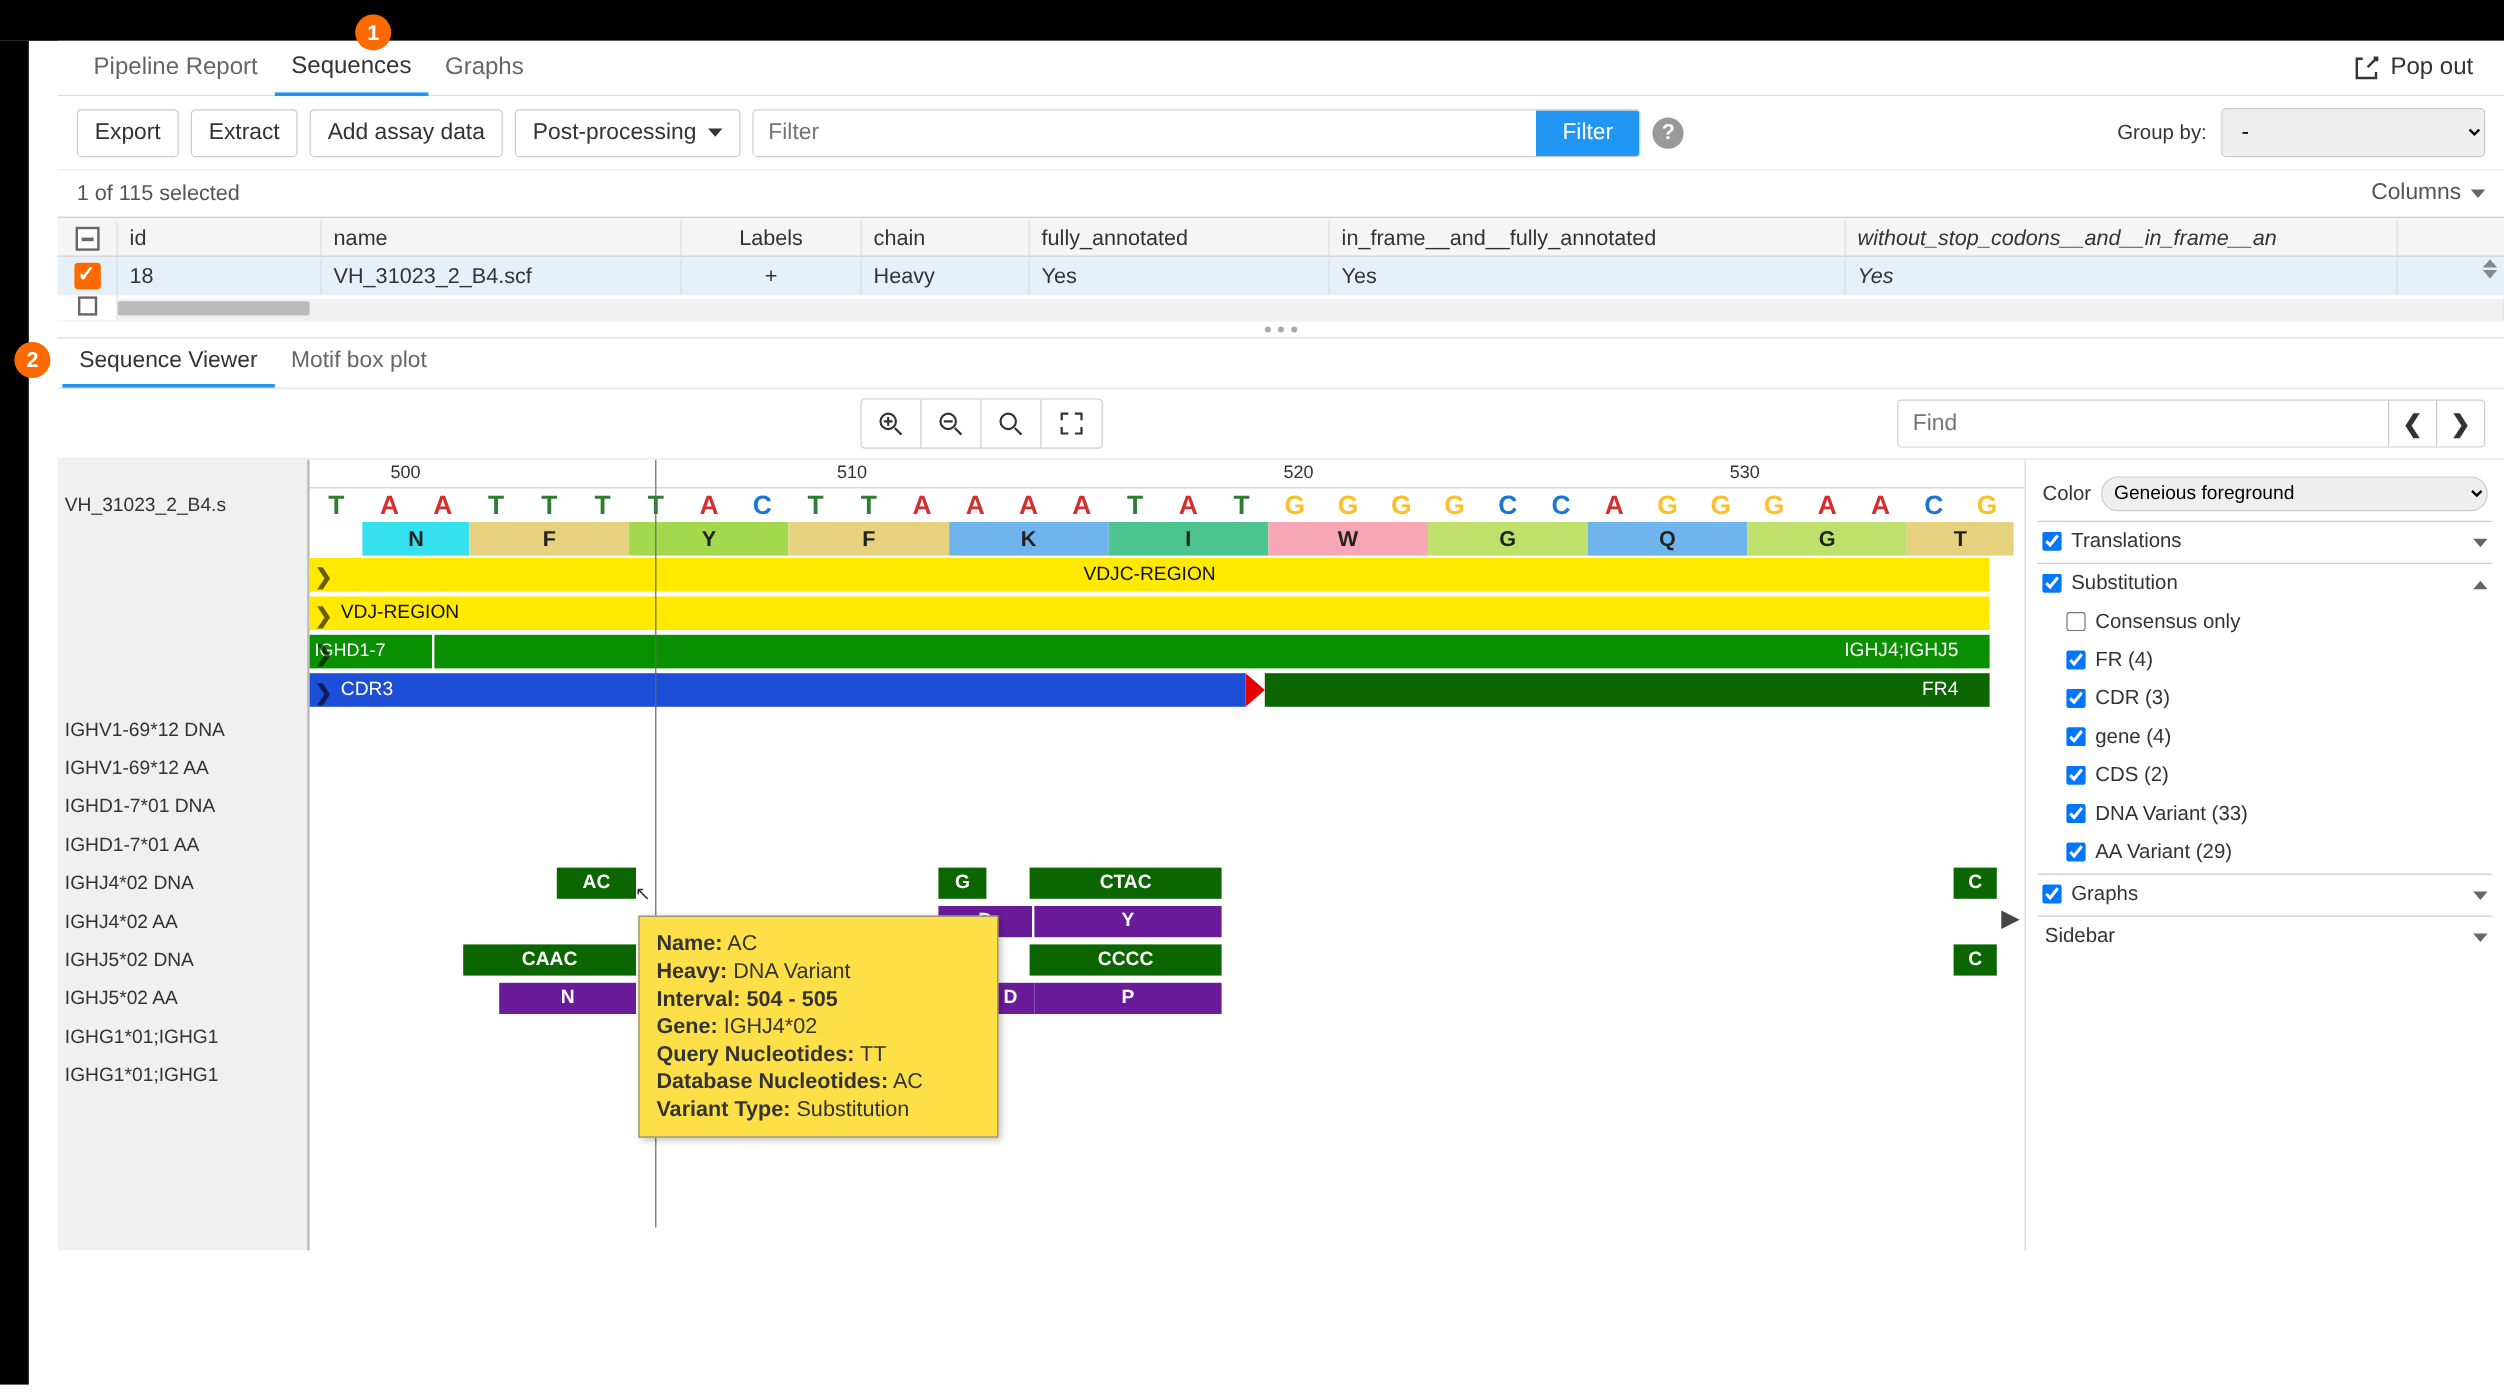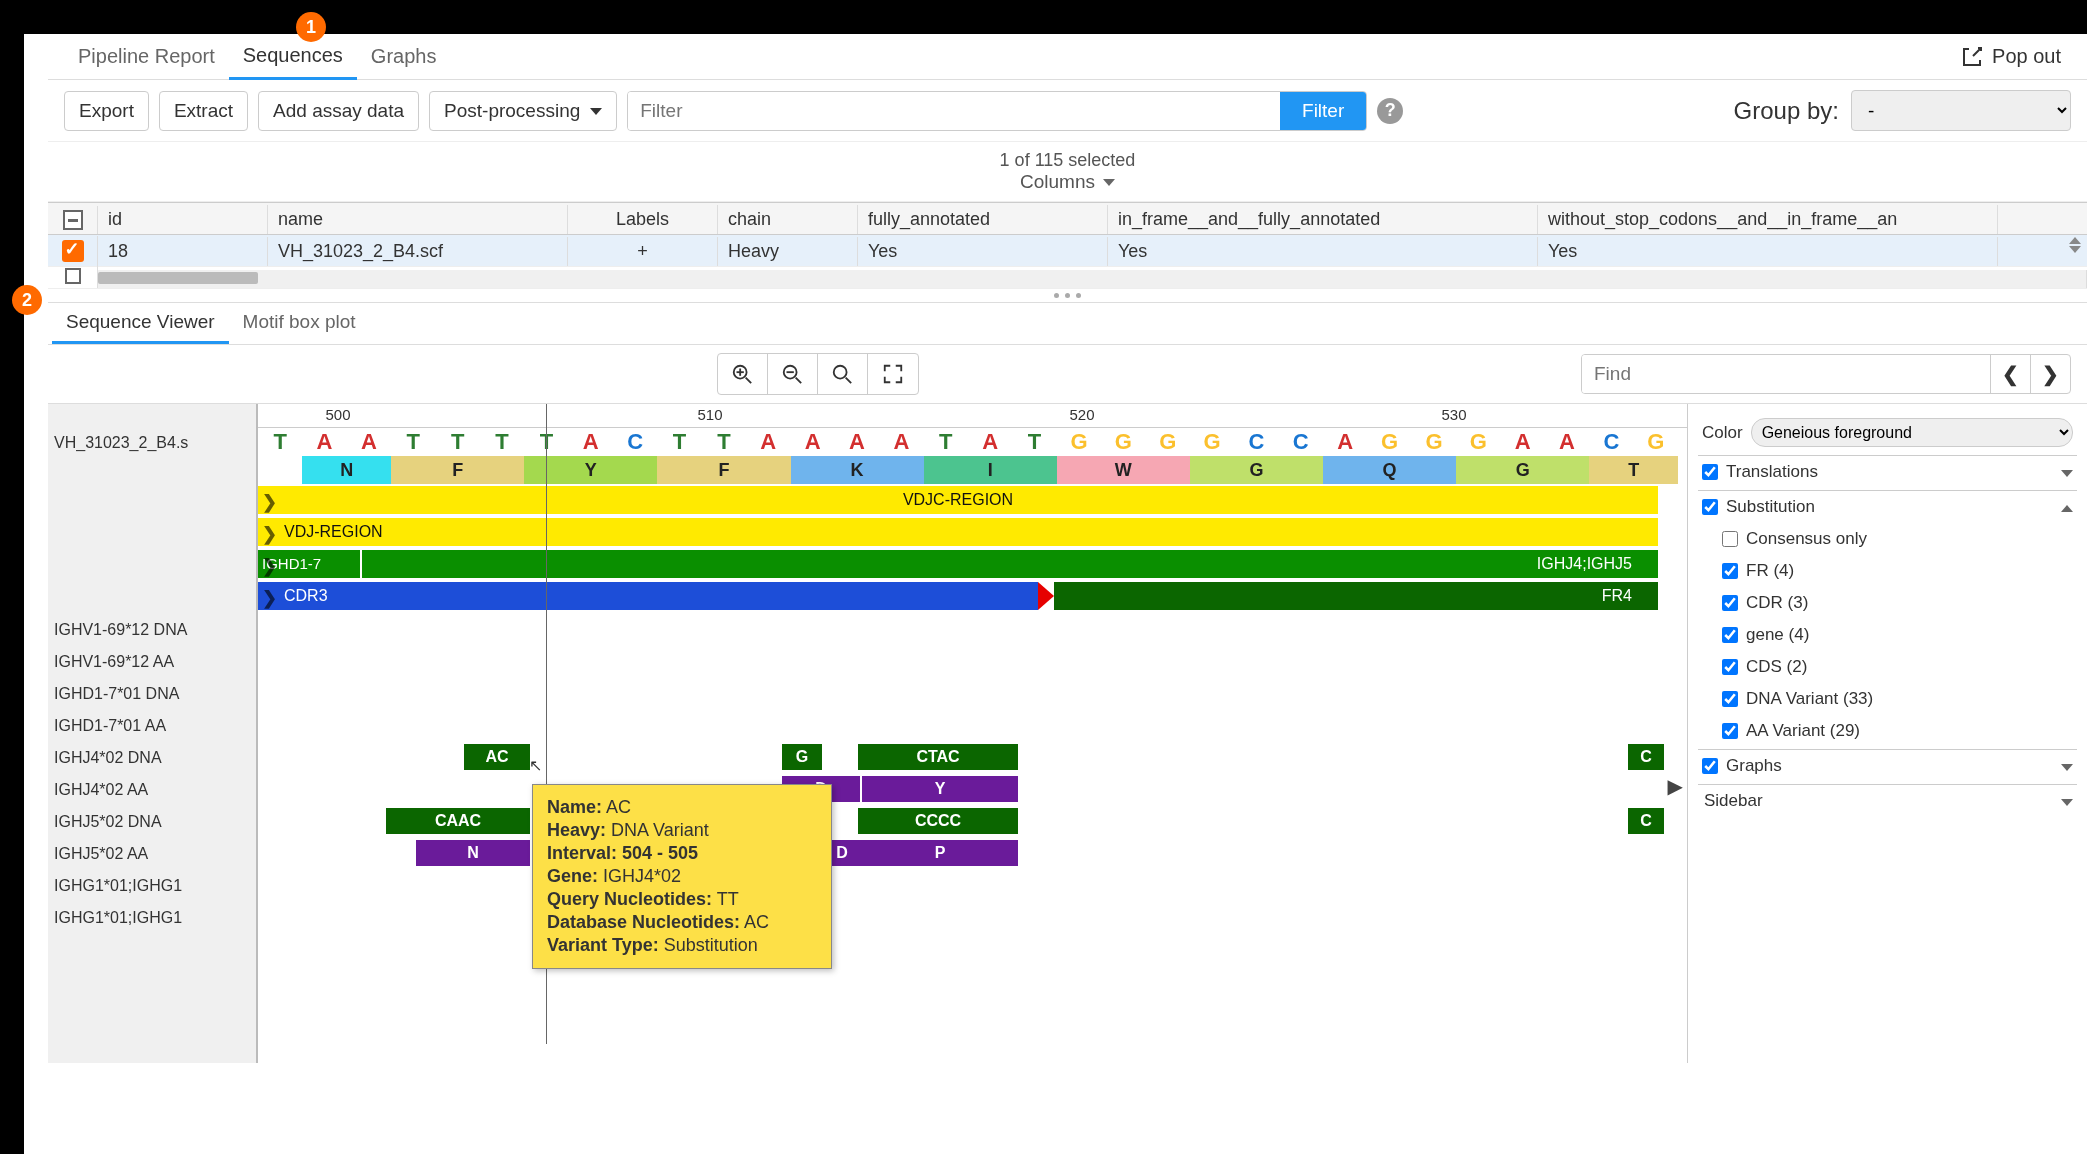--- a/index.html
+++ b/index.html
@@ -29,44 +29,44 @@
 
 .toolbar { display: flex; align-items: center; gap: 10px; padding: 10px 16px; border-bottom: 1px solid #eee; }
 .btn { border: 1px solid #ccc; background: #fff; border-radius: 4px; padding: 8px 14px; font-size: 19px; color: #333; cursor: pointer; }
 .btn.dd::after { content: ""; display: inline-block; margin-left: 10px; border-left: 6px solid transparent; border-right: 6px solid transparent; border-top: 7px solid #333; vertical-align: middle; }
 .filterbox { display: flex; align-items: stretch; border: 1px solid #ccc; border-radius: 4px; overflow: hidden; width: 740px; }
 .filterbox input { border: none; padding: 8px 12px; font-size: 19px; flex: 1; outline: none; }
 .filterbox button { border: none; background: #2196f3; color: #fff; padding: 8px 22px; font-size: 19px; cursor: pointer; }
 .help-icon { width: 26px; height: 26px; border-radius: 50%; background: #999; color: #fff; display: flex; align-items: center; justify-content: center; font-weight: bold; font-size: 18px; }
 .toolbar .spacer { flex: 1; }
 .groupby { display: flex; align-items: center; gap: 12px; }
-.groupby label { font-size: 24px; color: #333; }
+.groupby label { font-size: 17px; color: #333; }
 .groupby select { border: 1px solid #ccc; border-radius: 4px; padding: 8px 12px; font-size: 19px; width: 220px; }
 
 
-.selbar { display: flex; align-items: center; padding: 8px 16px; border-bottom: 1px solid #eee; font-size: 18px; color: #555; flex-direction: column; }
+.selbar { display: flex; align-items: center; padding: 8px 16px; border-bottom: 1px solid #eee; font-size: 18px; color: #555; }
 .selbar .spacer { flex: 1; }
 .selbar .cols { display: flex; align-items: center; gap: 8px; cursor: pointer; font-size: 19px; }
 .selbar .cols::after { content: ""; border-left: 6px solid transparent; border-right: 6px solid transparent; border-top: 7px solid #666; }
 
 
 .tablewrap { border-top: 1px solid #ccc; position: relative; }
 .thead, .trow { display: flex; align-items: flex-end; font-size: 18px; }
 .thead { background: #f5f5f5; border-bottom: 1px solid #ccc; height: 32px; }
 .trow { border-bottom: 1px solid #eee; height: 32px; }
 .trow.sel { background: #e6f0fa; }
 .cell { padding: 4px 10px; border-right: 1px solid #ddd; overflow: hidden; white-space: nowrap; }
 .c-chk { width: 50px; display: flex; align-items: center; justify-content: center; }
 .c-id { width: 170px; }
 .c-name { width: 300px; }
 .c-labels { width: 150px; text-align: center; }
 .c-chain { width: 140px; }
 .c-fully { width: 250px; }
 .c-frame { width: 430px; }
-.c-stop { width: 460px; }
+.c-stop { width: 460px; font-style: italic; }
 .thead .cell { font-weight: normal; color: #333; }
 .partial-check { width: 20px; height: 20px; border: 2px solid #666; background: #fff; position: relative; }
 .partial-check::after { content: ""; position: absolute; left: 3px; right: 3px; top: 7px; height: 3px; background: #666; }
 .checked-box { width: 22px; height: 22px; background: #ff6a00; border-radius: 3px; position: relative; }
 .checked-box::after { content: "✓"; color: #fff; position: absolute; left: 3px; top: -2px; font-size: 18px; font-weight: bold; }
 .empty-box { width: 20px; height: 20px; border: 2px solid #666; background: #fff; }
 .hscroll { height: 18px; background: #f0f0f0; border-top: 1px solid #ddd; display: flex; }
 .hscroll-track { flex: 1; position: relative; }
 .hscroll-thumb { position: absolute; left: 0; width: 160px; height: 12px; top: 2px; background: #bbb; border-radius: 2px; }
 .vscroll-handle { position: absolute; right: 2px; top: 34px; width: 16px; display: flex; flex-direction: column; gap: 2px; }

